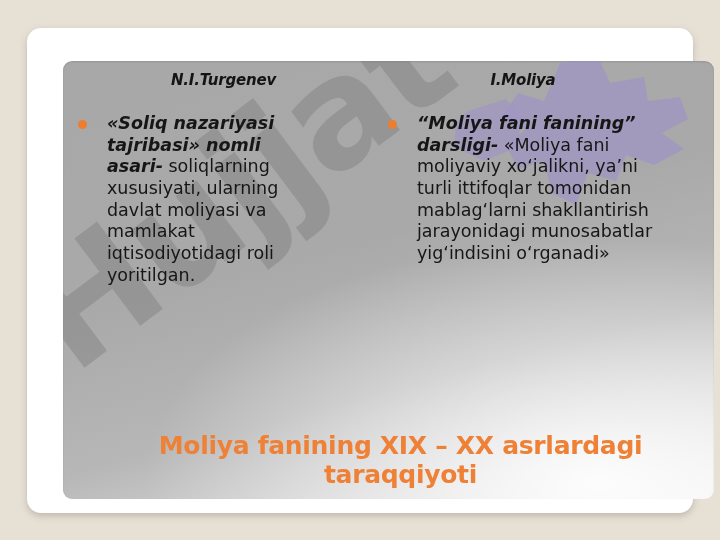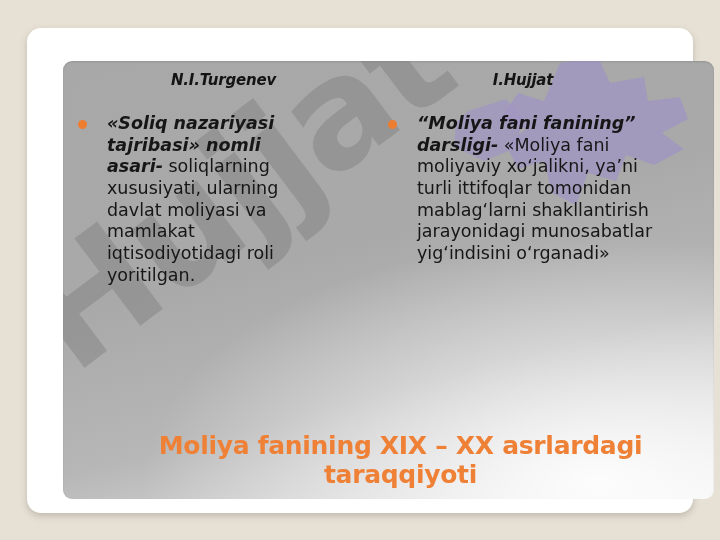--- a/index.html
+++ b/index.html
@@ -176,21 +176,21 @@
 
         <div class="column left">
           <div class="col-heading">N.I.Turgenev</div>
           <div class="bullet-row">
             <span class="bullet-dot"></span>
             <p class="bullet-text"><span class="lead">«Soliq nazariyasi tajribasi» nomli asari-</span><span> soliqlarning xususiyati, ularning davlat moliyasi va mamlakat iqtisodiyotidagi roli yoritilgan.</span></p>
           </div>
         </div>
 
         <div class="column right">
-          <div class="col-heading">I.Hujjat</div>
+          <div class="col-heading">I.Moliya</div>
           <div class="bullet-row">
             <span class="bullet-dot"></span>
             <p class="bullet-text"><span class="lead">“Moliya fani fanining” darsligi-</span><span> «Moliya fani moliyaviy xo‘jalikni, ya’ni turli ittifoqlar tomonidan mablag‘larni shakllantirish jarayonidagi munosabatlar yig‘indisini o‘rganadi»</span></p>
           </div>
         </div>
 
       </div>
 
       <div class="slide-title">Moliya fanining XIX – XX asrlardagi taraqqiyoti</div>
 

